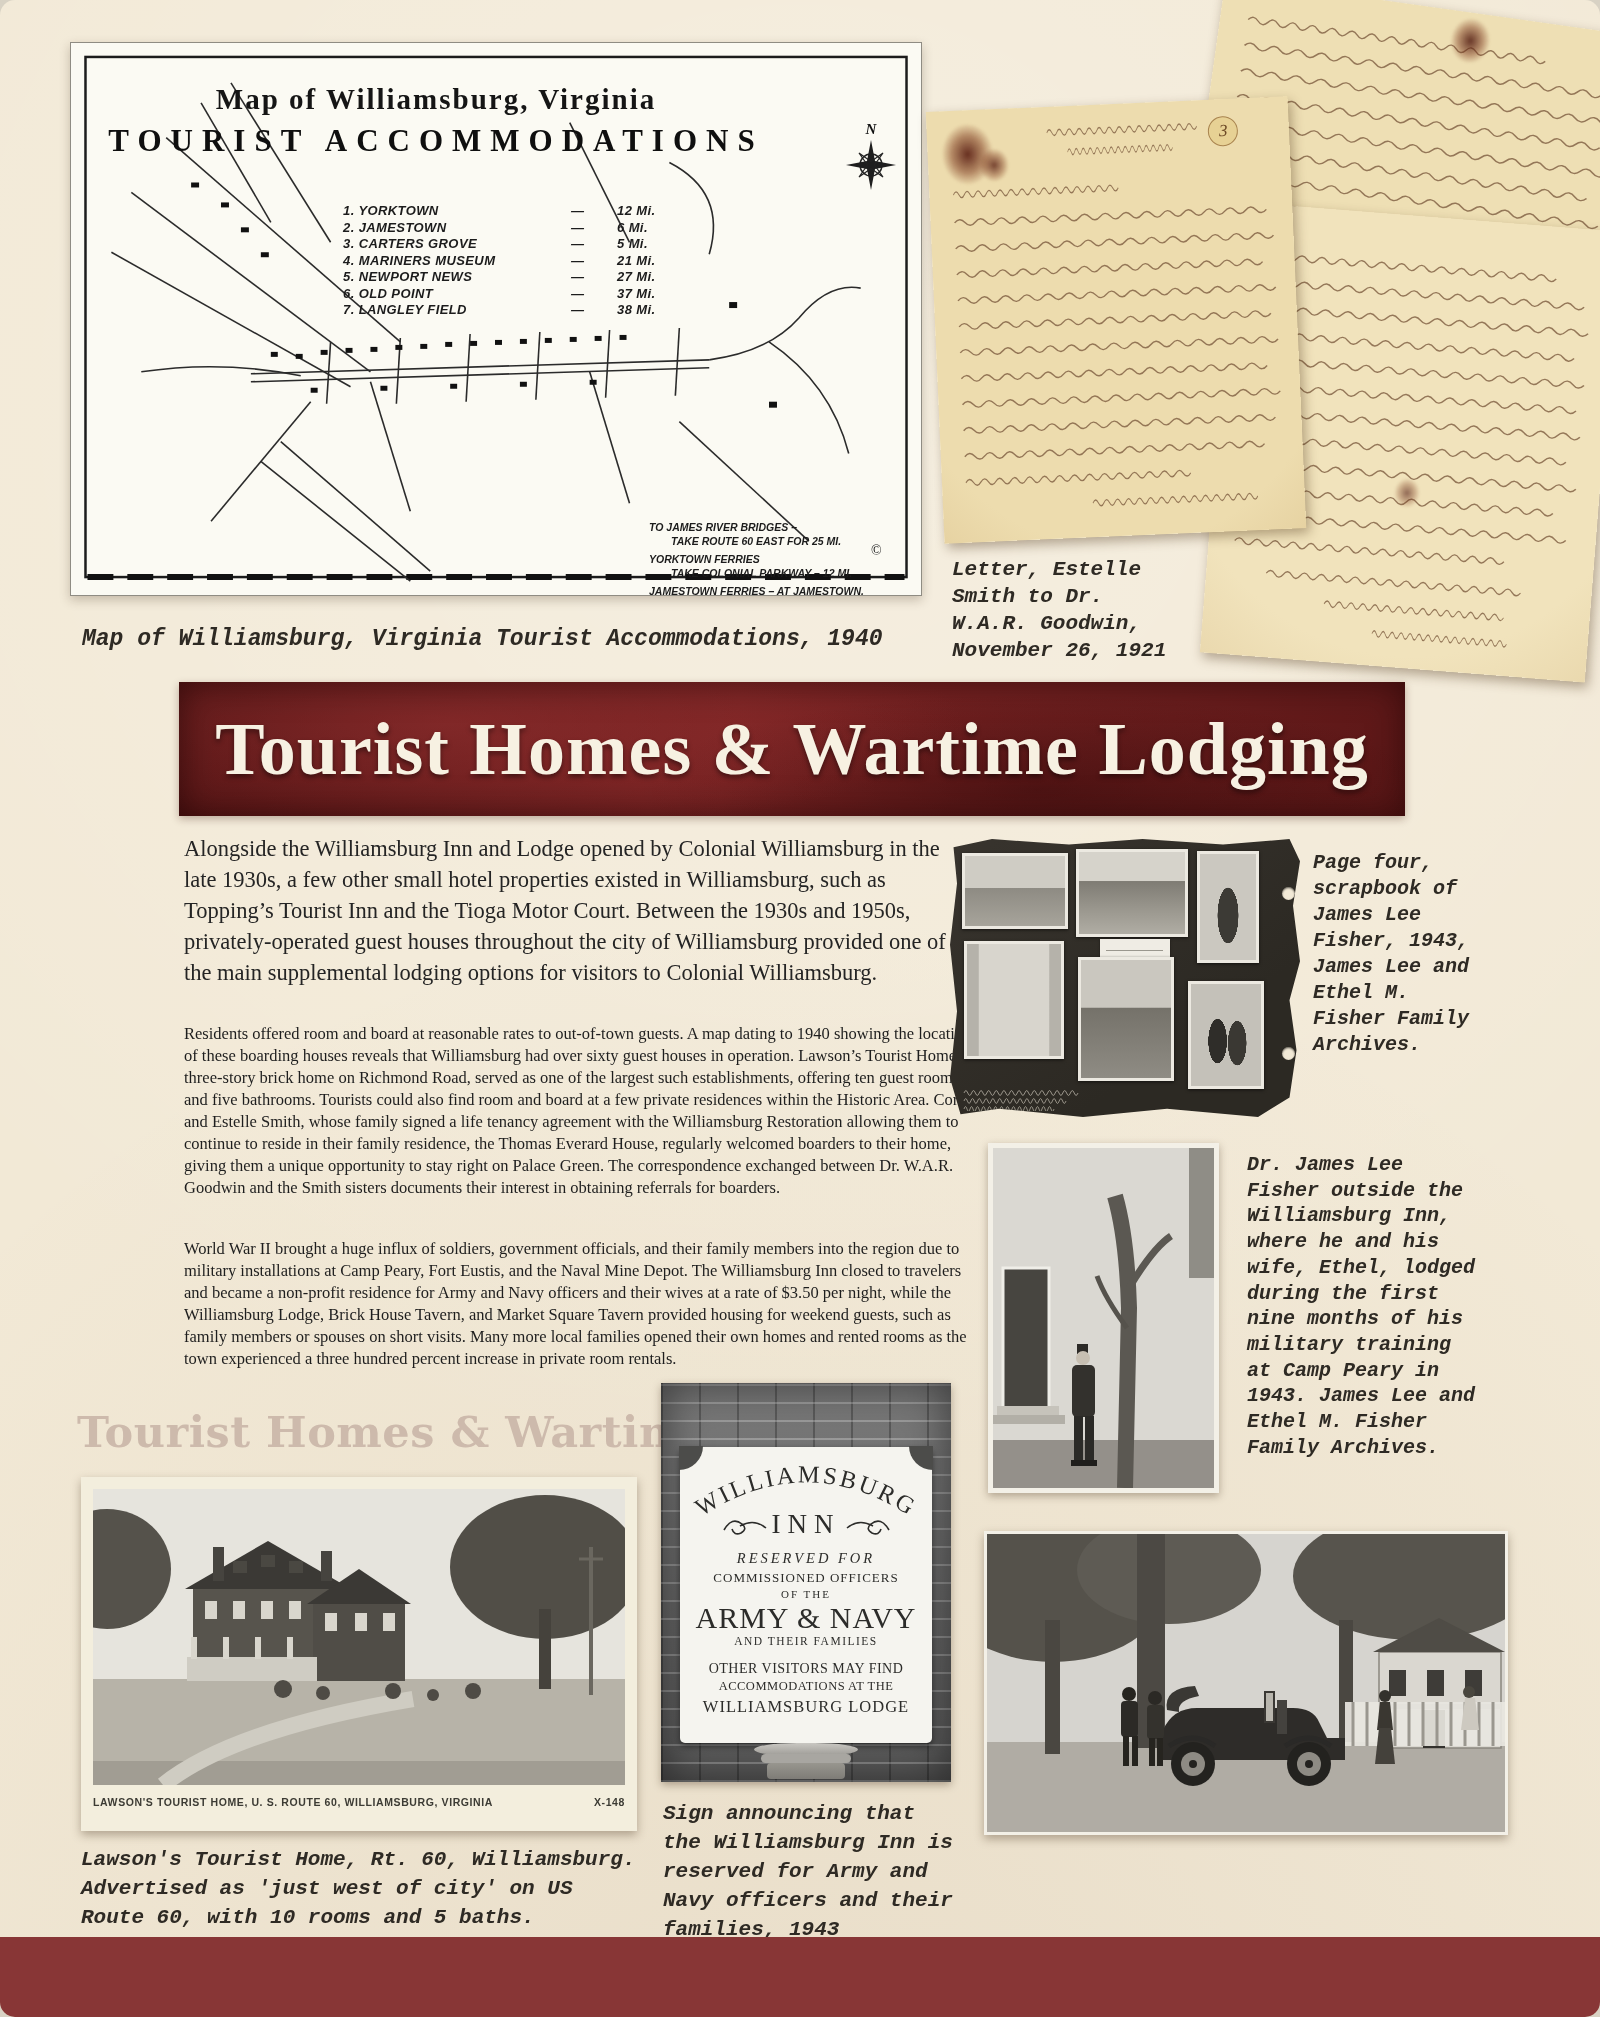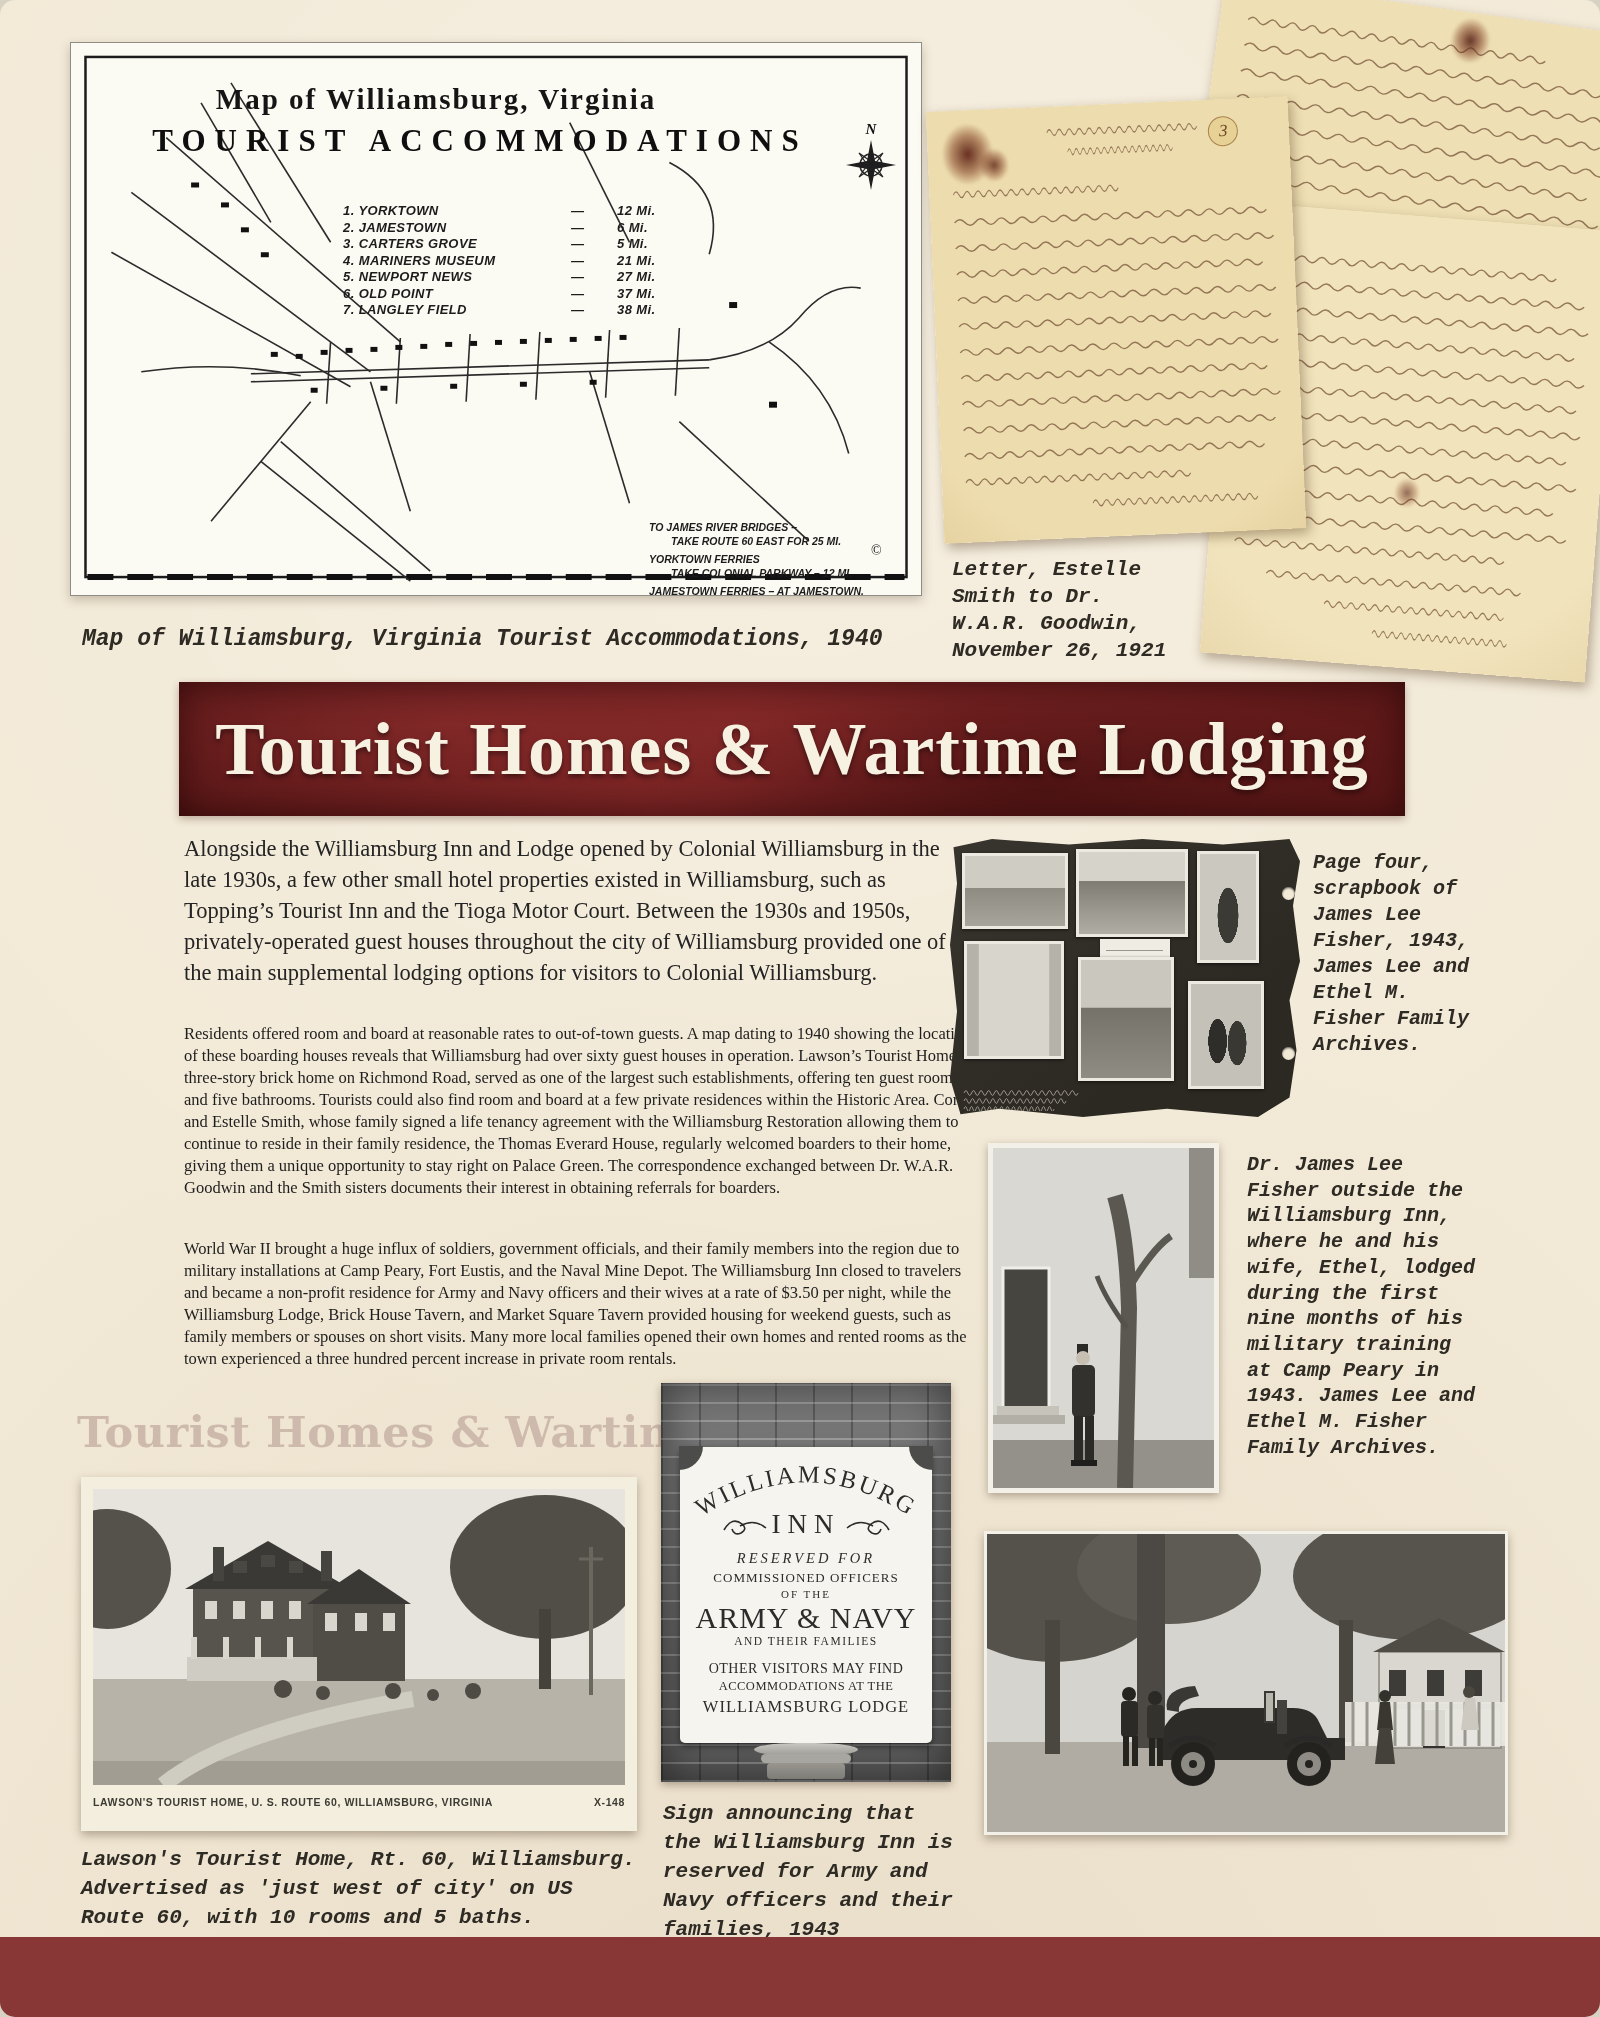--- a/index.html
+++ b/index.html
@@ -16,21 +16,21 @@
   
   .cap{font-family:Liberation Mono, monospace;font-weight:700;font-style:italic;color:#2e2a24;position:absolute;}
 
   
   .map-fig{position:absolute;left:70px;top:42px;width:852px;height:554px;margin:0;
     background:#fbfaf3;border:1px solid #8f8c83;box-shadow:0 4px 10px rgba(60,40,20,.25);}
   .map-art{position:absolute;inset:0;width:100%;height:100%;}
   .map-title1{position:absolute;left:0;top:40px;width:100%;padding-right:120px;text-align:center;
     font-family:"Liberation Serif",serif;font-size:29px;font-weight:700;letter-spacing:2px;color:#151515;}
   .map-title2{position:absolute;left:0;top:80px;width:100%;padding-right:120px;text-align:center;
-    font-family:"Liberation Serif",serif;font-size:31px;font-weight:700;letter-spacing:9px;color:#0f0f0f;margin-left:44px;}
+    font-family:"Liberation Serif",serif;font-size:31px;font-weight:700;letter-spacing:9px;color:#0f0f0f;}
   .map-list{position:absolute;left:272px;top:160px;font-family:"Liberation Sans",sans-serif;
     font-style:italic;font-weight:700;font-size:13px;line-height:16.5px;color:#1c1c1c;letter-spacing:.4px;}
   .map-row{display:flex;}
   .map-row .lab{width:228px;font-style:italic;}
   .map-row .dash{width:46px;}
   .map-row .mi{width:70px;}
   .map-notes{position:absolute;left:578px;top:478px;width:240px;font-family:"Liberation Sans",sans-serif;
     font-style:italic;font-weight:700;font-size:10.5px;line-height:13.5px;color:#1c1c1c;}
   .map-notes .ind{padding-left:22px;}
   .map-notes .sp{margin-top:5px;}

